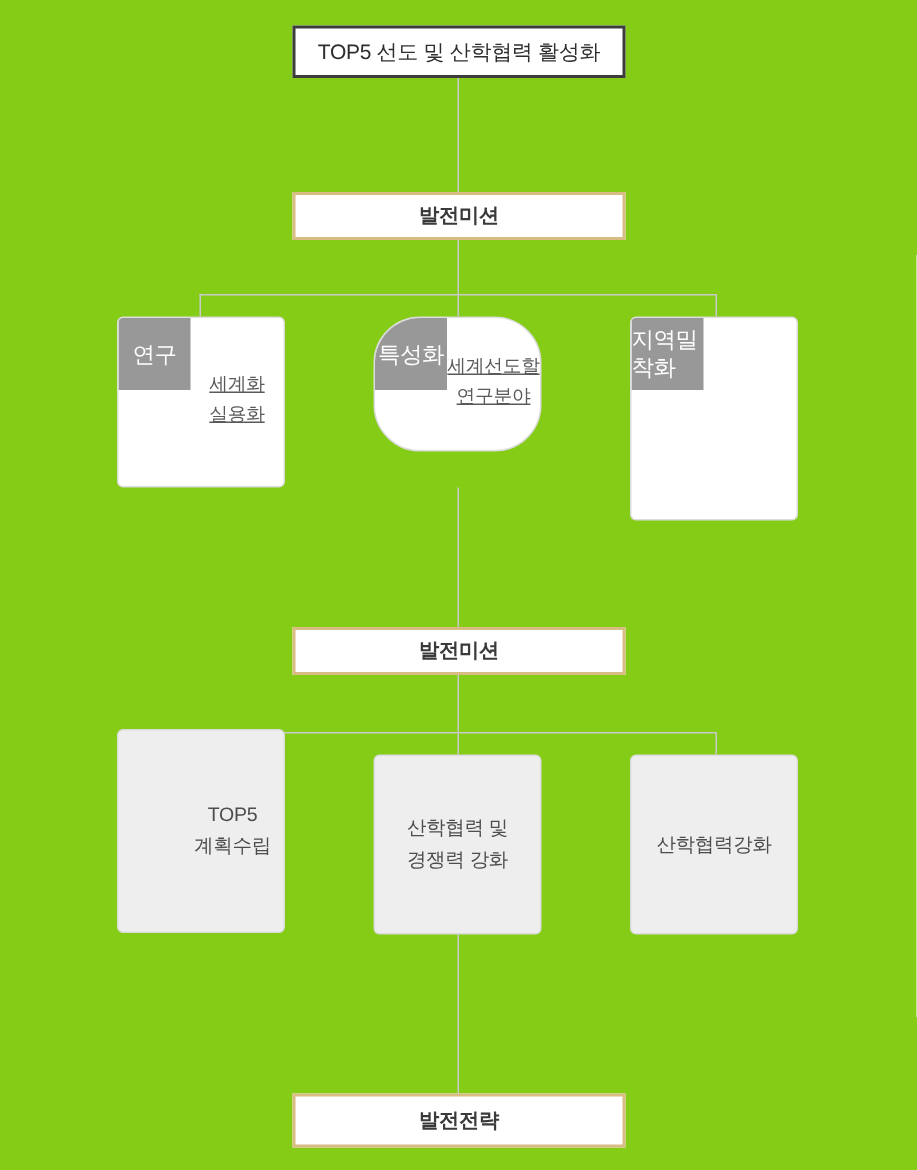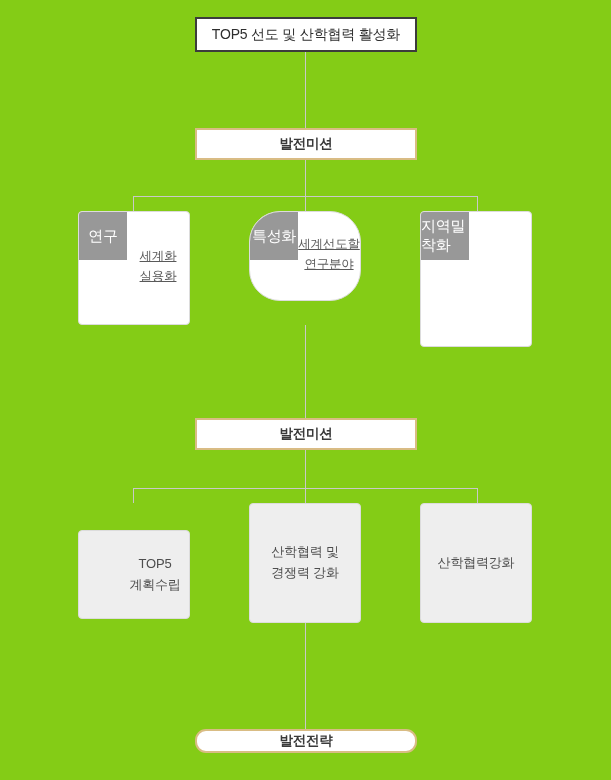--- a/index.html
+++ b/index.html
@@ -154,27 +154,27 @@
 
   <div class="node node-band" style="left:195px; top:418px; width:222px; height:32px;">
     <span>발전미션</span>
   </div>
 
   <div class="conn v" style="left:305px; top:450px; height:53px;"></div>
   <div class="conn h" style="left:133px; top:488px; width:345px;"></div>
   <div class="conn v" style="left:133px; top:488px; height:15px;"></div>
   <div class="conn v" style="left:477px; top:488px; height:15px;"></div>
 
-  <div class="tile ml" style="left:78px; top:530px; width:112px; height:89px;padding-left:42px;">TOP5
+  <div class="tile ml" style="left:78px; top:486px; width:112px; height:136px;padding-left:42px;">TOP5
 계획수립</div>
 
   <div class="tile ml" style="left:249px; top:503px; width:112px; height:120px;">산학협력 및
 경쟁력 강화</div>
 
   <div class="tile ml" style="left:420px; top:503px; width:112px; height:120px;">산학협력강화</div>
 
   <div class="conn v" style="left:305px; top:623px; height:106px;"></div>
 
-  <div class="node node-band" style="left:195px; top:729px; width:222px; height:24px;border-radius:11px;">
+  <div class="node node-band" style="left:195px; top:729px; width:222px; height:36px;">
     <span>발전전략</span>
   </div>
 
 </div>
 
 </body></html>

